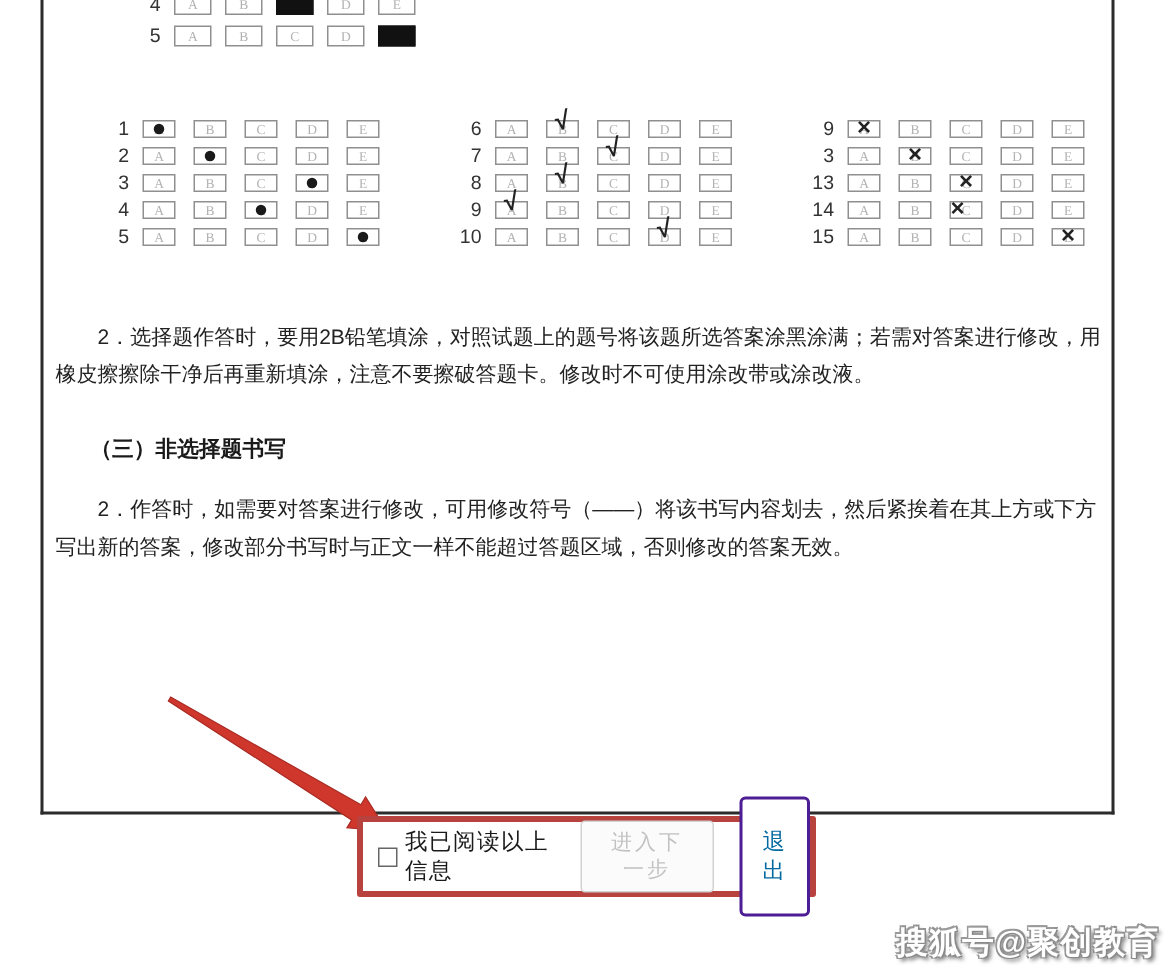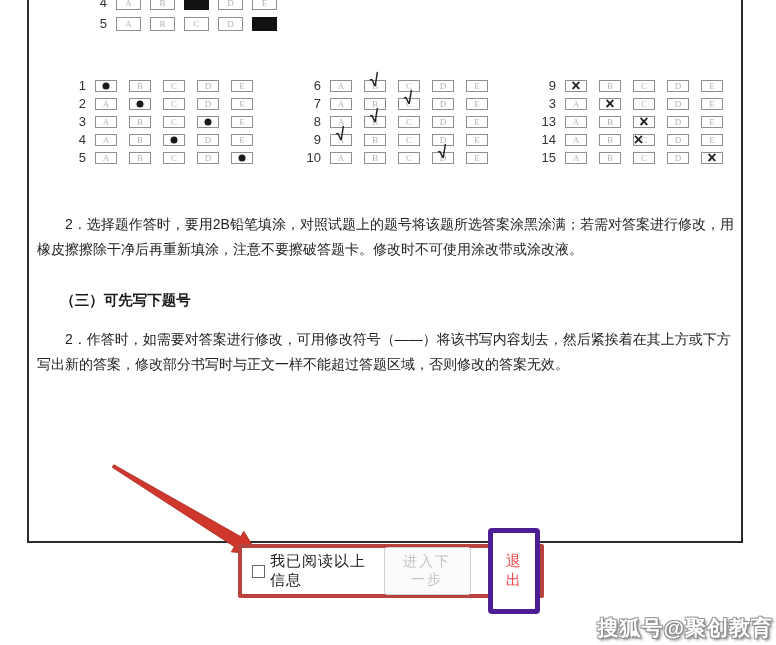--- a/index.html
+++ b/index.html
@@ -76,21 +76,21 @@
   }
   .confirm-label{font-size:15px;color:#1a1a1a;margin-left:5px;letter-spacing:1px;}
   .btn{font-family:Liberation Serif, serif;cursor:pointer;}
   .btn-next{
     margin-left:16px;font-size:14px;letter-spacing:2px;
     color:#c2c2c2;background:#fbfbfb;border:1px solid #d2d2d2;
     border-radius:3px;padding:5px 12px;
   }
   .btn-exit{
     margin-left:17px;font-size:15px;letter-spacing:1px;
-    color:#ef4444;background:#fff;border:5px solid #4c1d95;
+    color:#0369a1;background:#fff;border:2px solid #4c1d95;
     border-radius:4px;padding:19px 9px;
   }
   
   .watermark{
     position:absolute;right:3px;bottom:3px;
     font-size:21px;font-weight:bold;letter-spacing:1px;color:#fff;
     text-shadow:1px 1px 0 #8a8a8a,-1px -1px 0 #9a9a9a,1px -1px 0 #909090,
                 -1px 1px 0 #909090,2px 2px 3px #666;
     padding-left:16px;
   }
@@ -425,21 +425,21 @@
           <span class="cell">
             <i class="letter">E</i>
             <i class="mark cross">×</i>
           </span>
         </div>
       </div>
     </div>
 
   <div class="doc-text">
     <p class="para-1">2．选择题作答时，要用2B铅笔填涂，对照试题上的题号将该题所选答案涂黑涂满；若需对答案进行修改，用橡皮擦擦除干净后再重新填涂，注意不要擦破答题卡。修改时不可使用涂改带或涂改液。</p>
-    <p class="sec-head">（三）可先写下题号</p>
+    <p class="sec-head">（三）非选择题书写</p>
     <p class="para-3">2．作答时，如需要对答案进行修改，可用修改符号（——）将该书写内容划去，然后紧挨着在其上方或下方写出新的答案，修改部分书写时与正文一样不能超过答题区域，否则修改的答案无效。</p>
   </div>
 </div>
 
 <svg class="arrow-svg" width="776" height="645" viewBox="0 0 776 645">
   <polygon points="112.2,467.3 234.4,546.7 231.3,551.9 258,554 243.7,531.3 240.6,536.5 113.8,464.7" fill="#cf372c" stroke="#a82a22" stroke-width="0.8"></polygon>
 </svg>
 
 <div class="confirm-box">
   <span class="checkbox"></span>

